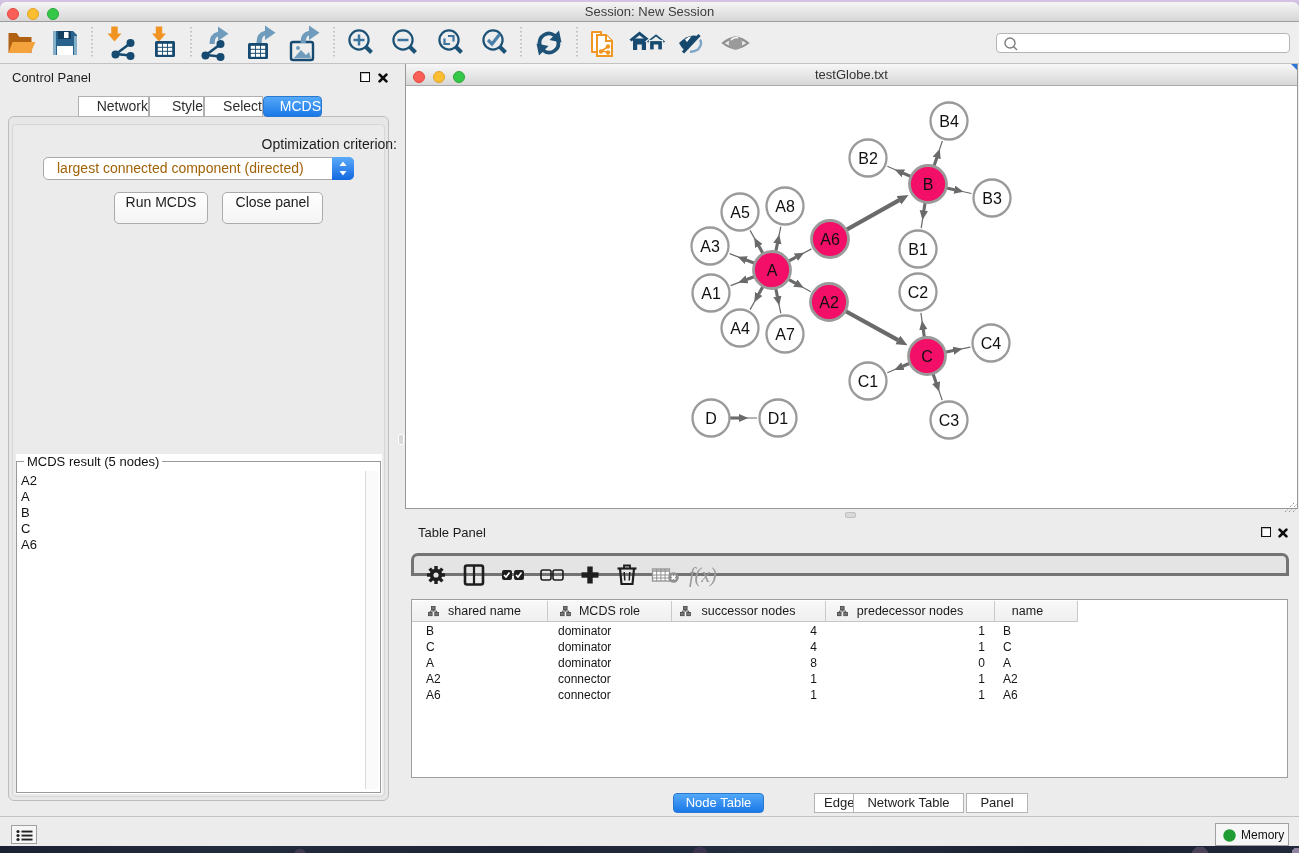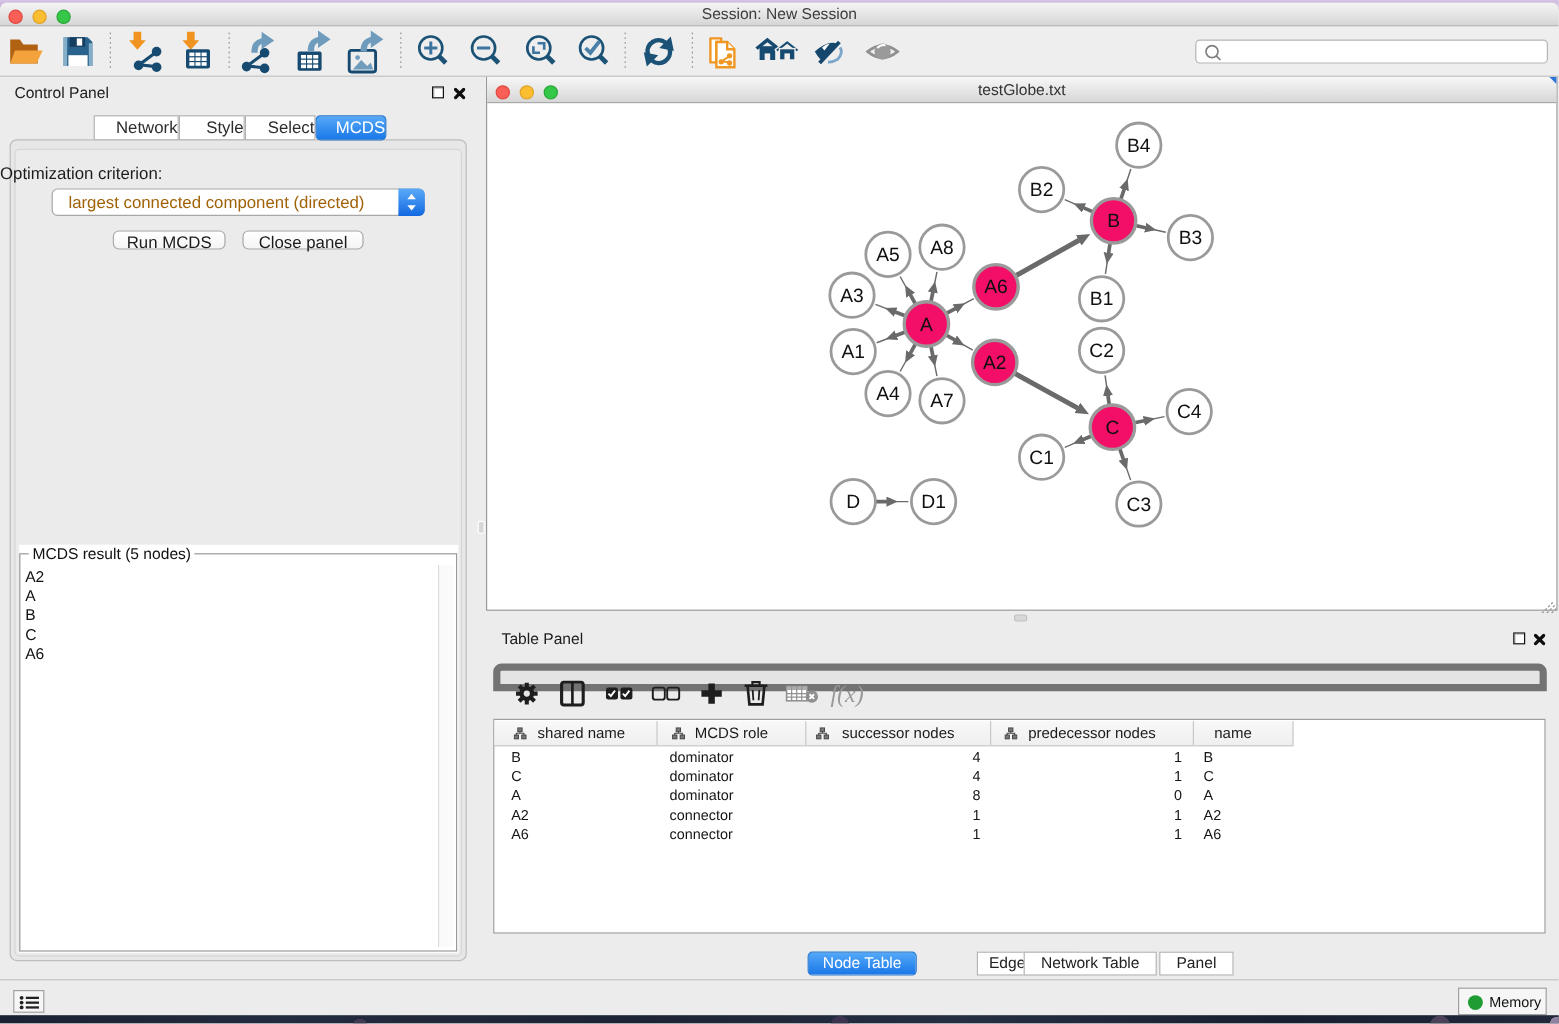--- a/index.html
+++ b/index.html
@@ -23,44 +23,44 @@
 #toolbar { left:0; top:22px; width:1299px; height:42px; background:#eeeeee; border-bottom:1px solid #c2c2c2; z-index:4; }
 #searchbox { position:absolute; left:996px; top:11px; width:294px; height:20px; background:#fff; border:1px solid #b5b5b5; border-radius:4px; }
 
 
 #cp-title { left:12px; top:70px; font-size:13px; color:#1c1c1c; }
 #cp-box { left:8px; top:116px; width:381px; height:685px; background:#e7e7e7; border:1px solid #bdbdbd; border-radius:6px; }
 #cp-inner { left:12px; top:124px; width:373px; height:673px; background:#ebebeb; border:1px solid #d6d6d6; border-radius:4px; }
 .tabrow { z-index:6; }
 .tab { position:absolute; top:96px; height:21px; background:#fff; border:1px solid #b0b0b0; color:#2d2d2d; font-size:14px; text-align:right; line-height:19px; }
 .tab.sel { background:linear-gradient(#55a9f8,#1a78e8); color:#fff; border:1px solid #2a79d0; border-radius:4px; }
-#opt-label { left:0px; top:136px; width:397px; text-align:left; font-size:14px; color:#1d1d1d; }
+#opt-label { left:0px; top:136px; width:397px; text-align:right; font-size:14px; color:#1d1d1d; }
 #selbox { left:43px; top:157px; width:311px; height:23px; background:#fff; border:1px solid #a8a8a8; border-radius:5px; font-size:14px; color:#a16207; line-height:21px; padding-left:13px; }
 #selstep { position:absolute; right:-1px; top:-1px; width:22px; height:23px; border-radius:0 5px 5px 0; background:linear-gradient(#5babf9,#1268e0); }
-.btn { position:absolute; top:192px; height:16px; background:linear-gradient(#ffffff,#f4f4f4); border:1px solid #ababab; border-radius:5px; font-size:14px; color:#1b1b1b; text-align:center; line-height:18px; }
+.btn { position:absolute; top:192px; height:32px; background:linear-gradient(#ffffff,#f4f4f4); border:1px solid #ababab; border-radius:5px; font-size:14px; color:#1b1b1b; text-align:center; line-height:18px;margin-left:20px; }
 #mcds-field { left:16px; top:454px; width:366px; height:340px; background:#fff; }
 #mcds-border { position:absolute; left:0px; top:7px; width:365px; height:332px; border:1px solid #9a9a9a; }
 #mcds-legend { position:absolute; left:8px; top:0px; background:#fff; padding:0 3px; font-size:13px; color:#111; }
 .mcds-item { position:absolute; left:5px; font-size:13px; color:#111; }
 #mcds-scroll { position:absolute; right:4px; top:17px; width:13px; height:318px; background:#fafafa; border-left:1px solid #dcdcdc; }
 
 
 #vknob { left:398px; top:434px; width:6px; height:11px; background:#d8d8d8; border:1px solid #fff; border-radius:2px; }
 #hknob { left:845px; top:512px; width:11px; height:6px; background:#d8d8d8; border:1px solid #c0c0c0; border-radius:2px; }
 
 
 #netwin { left:405px; top:63px; width:893px; height:446px; background:#fff; border:1px solid #999; z-index:3; }
 #nettitle { position:absolute; left:0; top:0; width:100%; height:22px; background:linear-gradient(#f7f7f7,#d7d7d7); border-bottom:1px solid #aaa; }
 #nettitle .t { width:100%; text-align:center; font-size:13px; color:#333; line-height:22px; }
 #netcorner { position:absolute; right:0; top:0; width:0; height:0; border-left:6px solid transparent; border-top:6px solid #2f74d8; }
 #netgrip { position:absolute; right:0px; bottom:0px; width:13px; height:10px; }
 
 
 #tp-title { left:418px; top:525px; font-size:13px; color:#1c1c1c; }
-#tp-toolbar { left:411px; top:553px; width:878px; height:23px; background:#e4e4e4; border:6px solid #737373; border-radius:7px 7px 0 0;text-align:center; }
+#tp-toolbar { left:411px; top:553px; width:878px; height:23px; background:#e4e4e4; border:3px solid #737373; border-radius:7px 7px 0 0;text-align:center; }
 #tp-table { left:411px; top:599px; width:877px; height:179px; background:#fff; border:1px solid #9e9e9e; }
 #tp-header { position:absolute; left:0; top:1px; width:666px; height:21px; background:linear-gradient(#f8f8f8,#efefef); border-bottom:1px solid #c6c6c6; }
 .th { position:absolute; top:0; height:20px; border-right:1px solid #c9c9c9; font-size:12.5px; color:#1a1a1a; text-align:center; line-height:20px; }
 .td { position:absolute; font-size:12px; color:#151515; height:16px; line-height:16px; }
 .btab { position:absolute; top:793px; height:20px; background:#fff; border:1px solid #b4b4b4; font-size:13px; color:#222; text-align:center; line-height:18px; z-index:6; }
 .btab.sel { background:linear-gradient(#53a8f8,#1a78e8); color:#fff; border-color:#2a79d0; border-radius:4px; }
 
 
 .pfloat { position:absolute; width:10px; height:10px; border:1.6px solid #111; background:#fff; box-shadow:inset 1px 1px 0 #bbb; }
 

